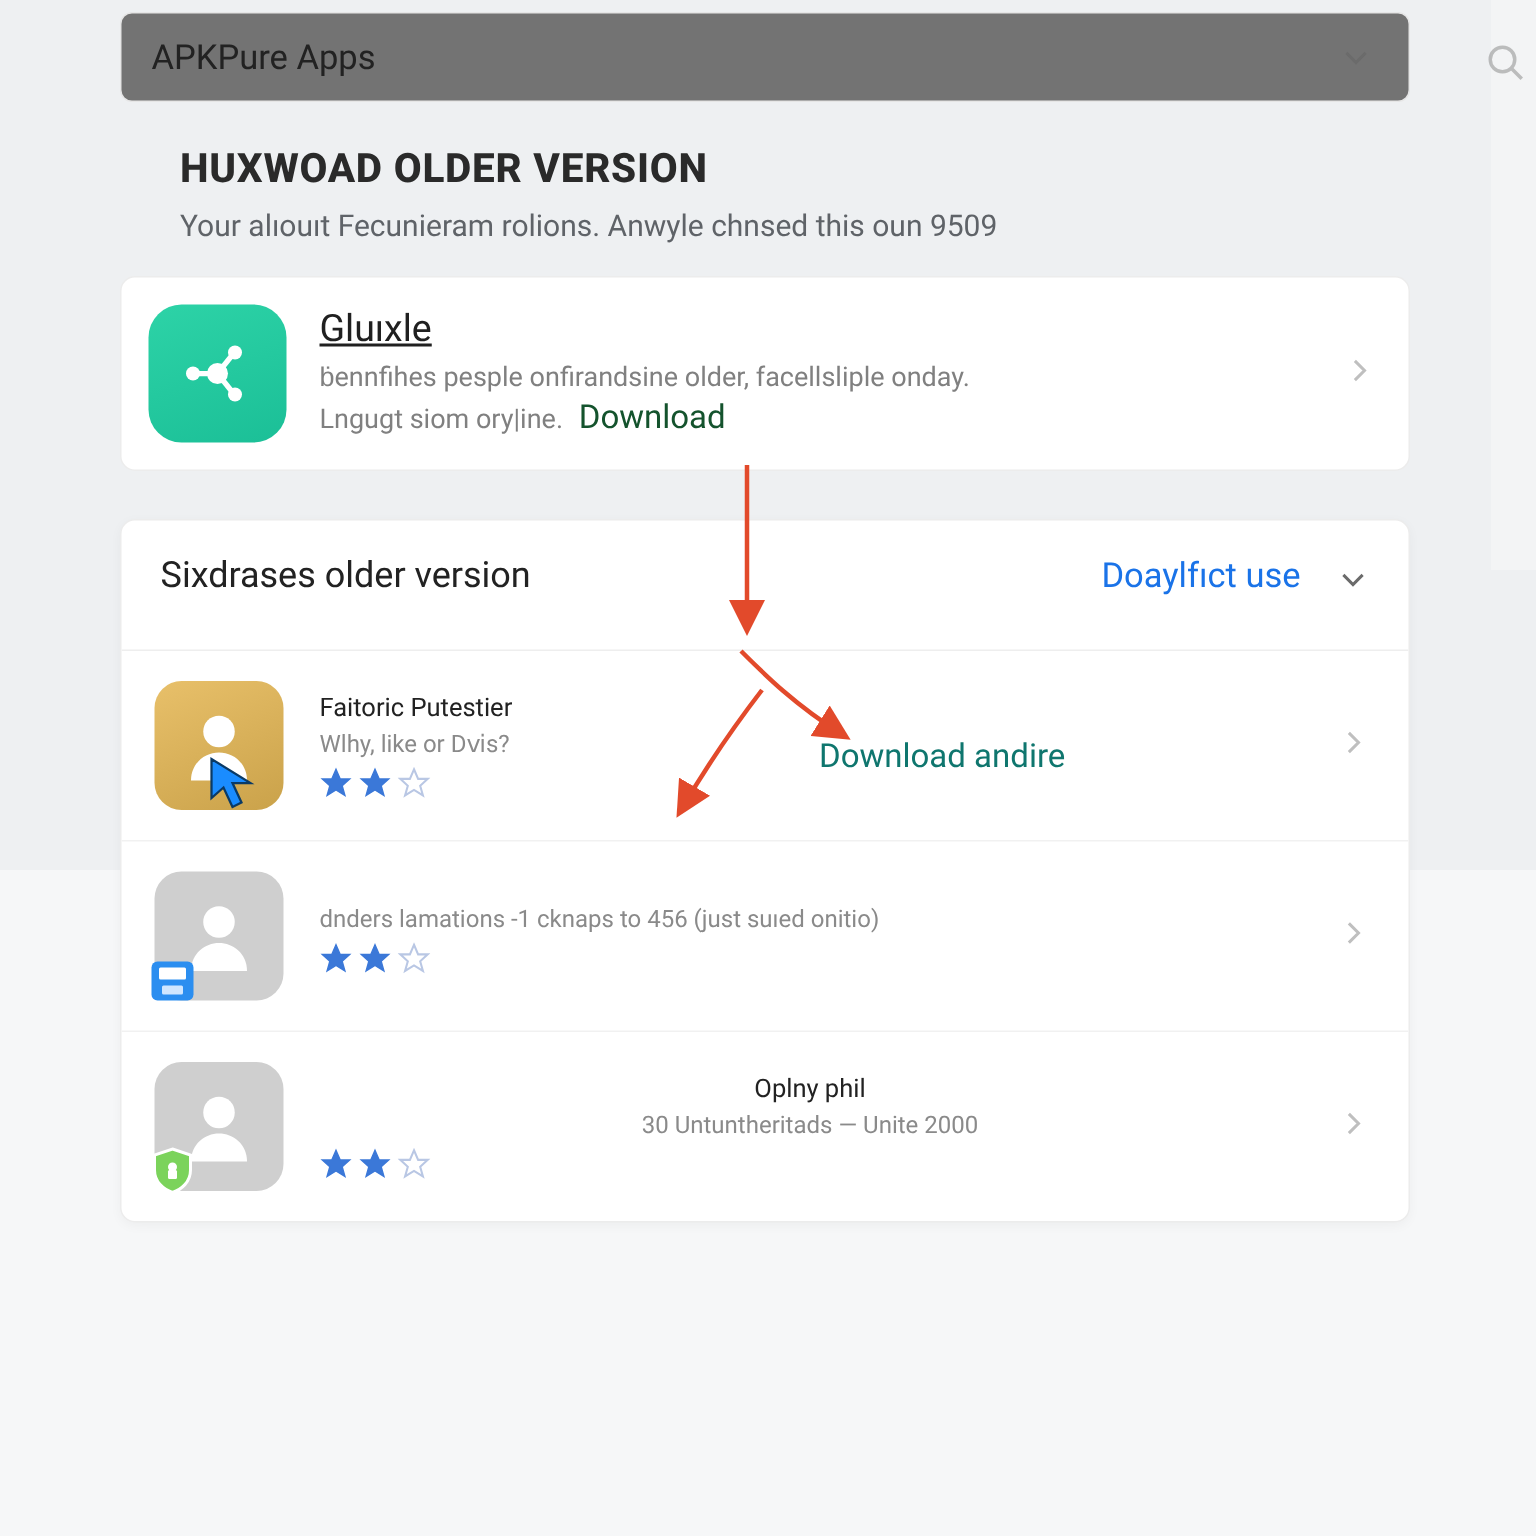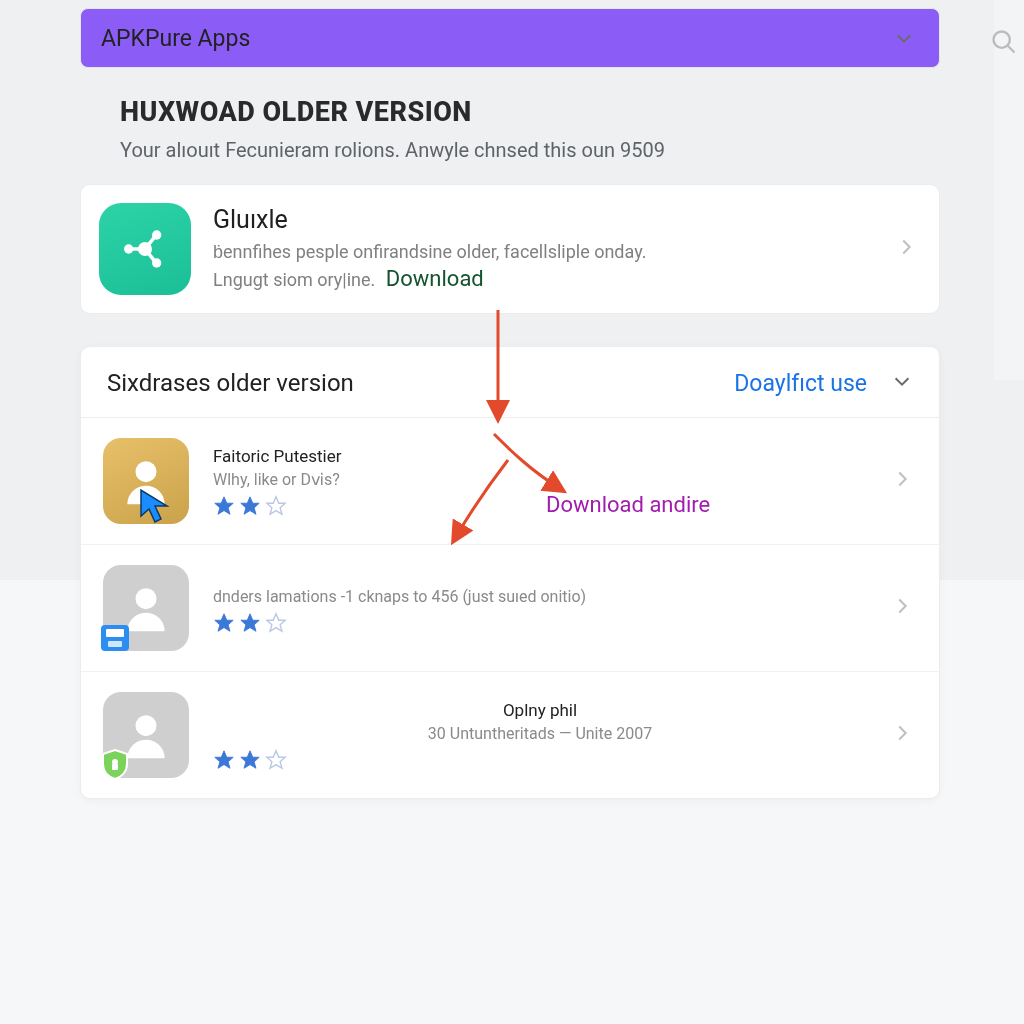--- a/index.html
+++ b/index.html
@@ -14,21 +14,21 @@
   .page {
     position: absolute;
     left: 80px;
     top: 0;
     width: 860px;
   }
   
   .dropdown {
     margin-top: 8px;
     height: 60px;
-    background: #8b5cf6;
+    background: #737373;
     border: 1px solid #e6e6e6;
     border-radius: 8px;
     display: flex;
     align-items: center;
     justify-content: space-between;
     padding: 0 24px 0 20px;
   }
   .dropdown-label { font-size: 23px; color: #222; }
   .chev { width: 22px; height: 22px; display:inline-block; }
   .chev svg { width:100%; height:100%; stroke:#6b6b6b; stroke-width:2.2; fill:none; }
@@ -60,45 +60,45 @@
   }
   .app-icon {
     width: 92px; height: 92px;
     border-radius: 22px;
     background: linear-gradient(160deg,#2dd3a7,#1bbf97);
     display:flex; align-items:center; justify-content:center;
     flex: none;
   }
   .app-icon svg { width:56px; height:56px; }
   .card-body { flex:1; }
-  .card-title { font-size:25px; color:#202020; }
+  .card-title { font-size:25px; color:#202020;text-decoration:underline; }
   .card-sub  { font-size:18px; color:#808080; margin-top:6px; line-height:1.35; }
   .card-sub .dl { color:#14532d; font-size:22px; margin-left:6px; }
   .card-arrow { flex:none; }
   .card-arrow .chev svg { stroke:#bfbfbf; }
 
   
   .panel {
     margin-top: 32px;
     background:#fff;
     border:1px solid #ececec;
     border-radius:10px;
     box-shadow: 0 2px 8px rgba(0,0,0,0.04);
     overflow:hidden;
   }
   .panel-head {
     display:flex;
     align-items:center;
     justify-content:space-between;
-    padding: 22px 26px 20px 26px;
+    padding: 22px 26px 36px 26px;
     border-bottom:1px solid #eee;
   }
   .panel-head-left { font-size:24px; color:#222; }
   .panel-head-link { color:#1a73e8; font-size:23px; }
-  .panel-head-right { display:flex; align-items:flex-start; gap:24px; }
+  .panel-head-right { display:flex; align-items:flex-end; gap:24px; }
 
   .row {
     display:flex;
     align-items:center;
     gap: 24px;
     padding: 20px 26px 20px 22px;
     border-bottom:1px solid #f1f1f1;
   }
   .row:last-child { border-bottom:none;text-align:center; }
   .thumb {
@@ -131,21 +131,21 @@
   .star.empty svg { fill:none; stroke:#b9c7e4; stroke-width:1.5; }
   .row-arrow .chev svg { stroke:#bfbfbf; }
 
   
   .anno { position:absolute; pointer-events:none; }
   .anno.a1 { left:468px; top:306px; width:60px; height:120px; }
   .anno.a2 { left:490px; top:430px; width:80px; height:70px; }
   .anno.a3 { left:448px; top:456px; width:70px; height:90px; }
   .anno-label {
     position:absolute;
-    color:#a21caf;
+    color:#0f766e;
     font-size:22px;
     pointer-events:none;
   }
   .anno-label.l2 { left:546px; top:492px; }
 
   
   .side-search {
     position:absolute;
     right:6px; top:28px;
     width:28px; height:28px;
@@ -307,21 +307,21 @@
               <path d="M8 44c0-10 8-16 16-16s16 6 16 16" fill="#fff"></path>
             </svg>
             <svg class="badge" viewBox="0 0 36 36">
               <path d="M18 4 L30 8 V18 C30 26 24 31 18 33 C12 31 6 26 6 18 V8 Z" fill="#7bd35b" stroke="#fff" stroke-width="2"></path>
               <circle cx="18" cy="16" r="3" fill="#fff"></circle>
               <rect x="15" y="18" width="6" height="6" rx="1" fill="#fff"></rect>
             </svg>
           </div>
           <div class="row-body">
             <div class="row-title">Oplny phil</div>
-            <div class="row-sub">30 Untuntheritads — Unite 2007</div>
+            <div class="row-sub">30 Untuntheritads — Unite 2000</div>
             <div class="stars">
               <span class="star full"><svg viewBox="0 0 24 24">
                   <polygon points="12,2 15,9 22,9 16.5,14 18.5,21 12,17 5.5,21 7.5,14 2,9 9,9"></polygon>
                 </svg></span>
               <span class="star full"><svg viewBox="0 0 24 24">
                   <polygon points="12,2 15,9 22,9 16.5,14 18.5,21 12,17 5.5,21 7.5,14 2,9 9,9"></polygon>
                 </svg></span>
               <span class="star empty"><svg viewBox="0 0 24 24">
                   <polygon points="12,2 15,9 22,9 16.5,14 18.5,21 12,17 5.5,21 7.5,14 2,9 9,9"></polygon>
                 </svg></span>

